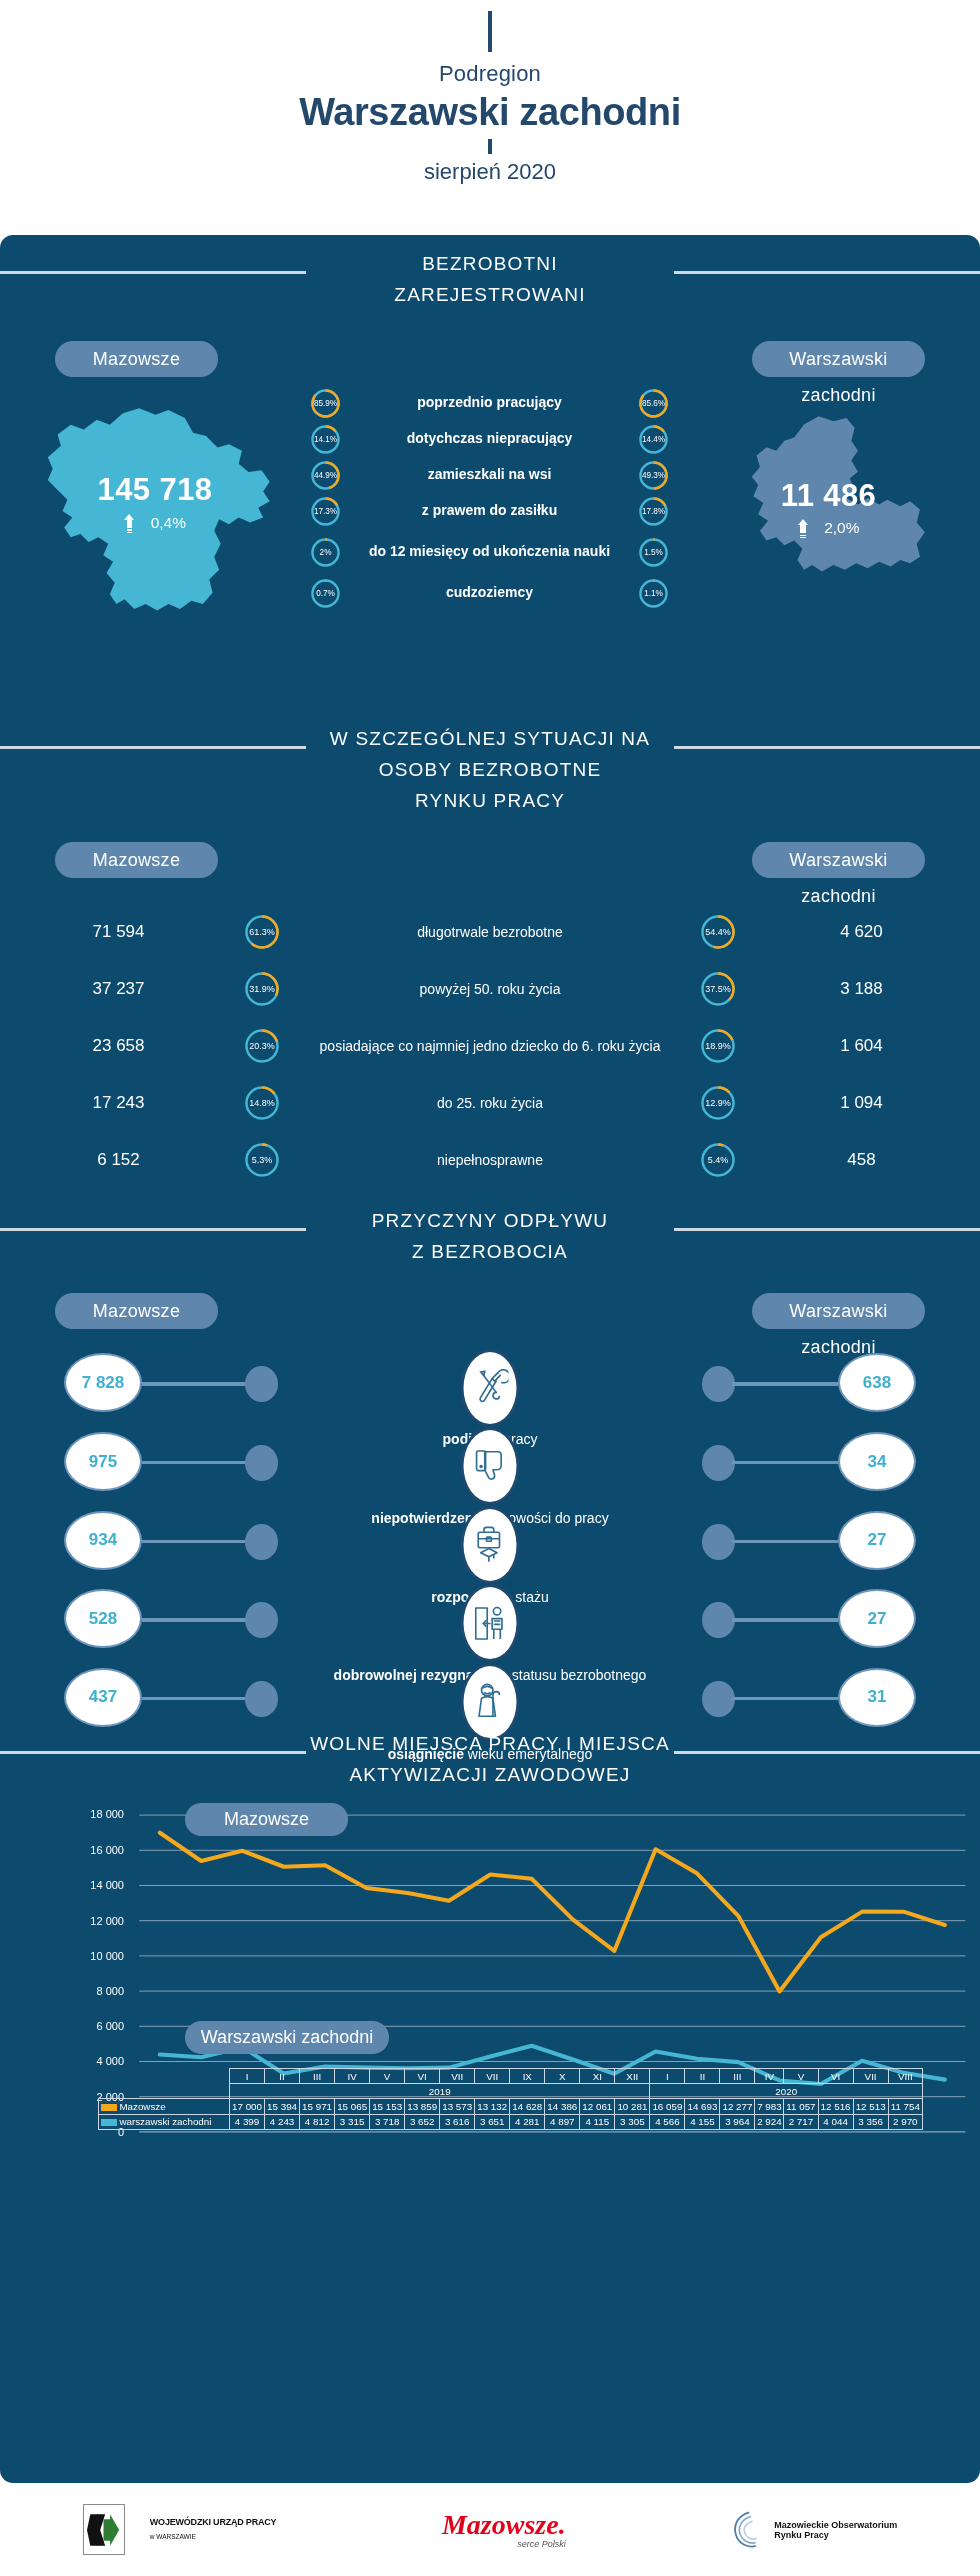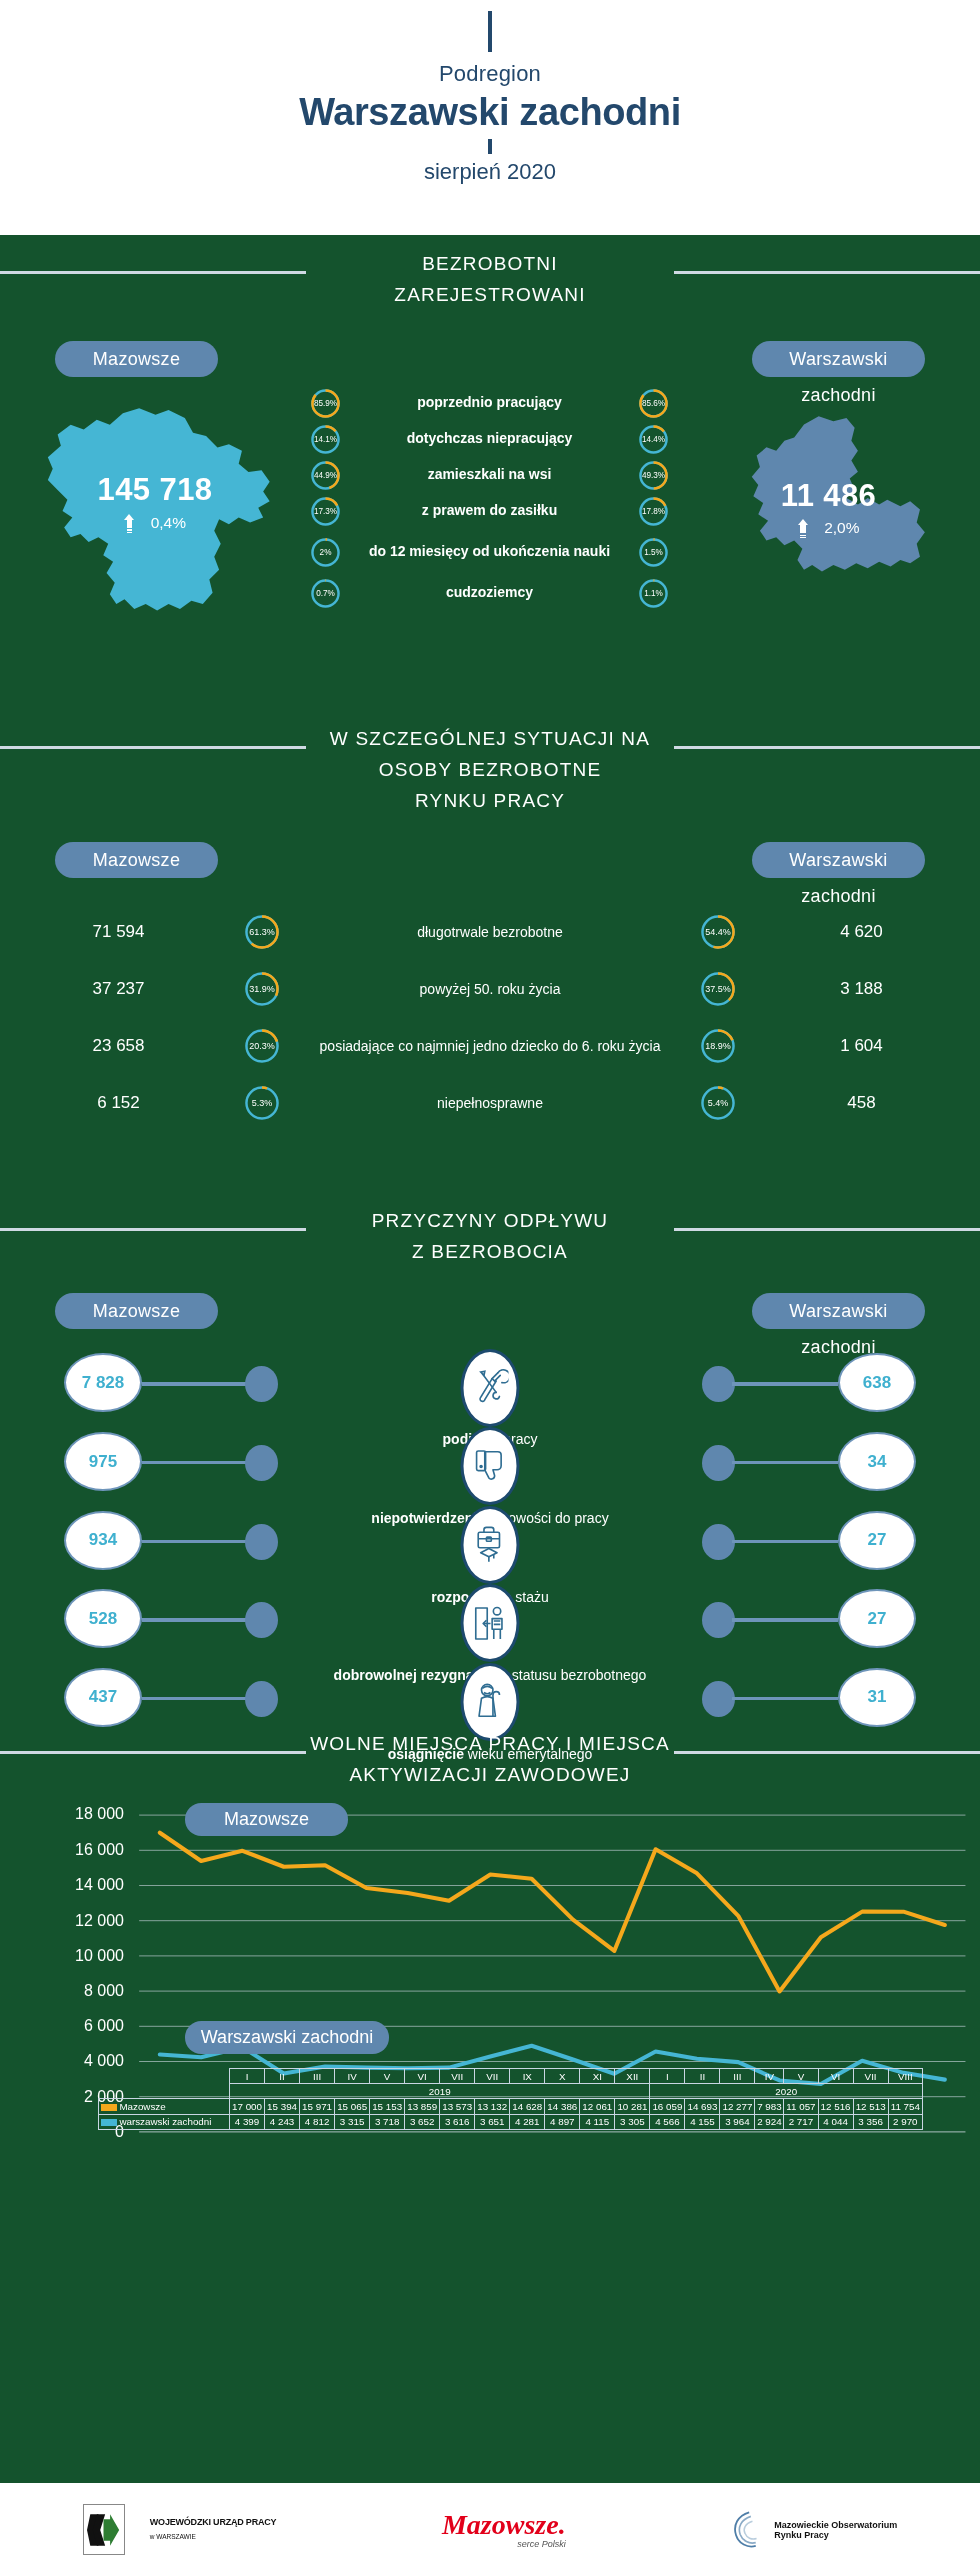--- a/index.html
+++ b/index.html
@@ -2,21 +2,21 @@
 <html style="font-size:13px"><head>
 <meta charset="utf-8">
 <style>
   * { box-sizing: border-box; margin:0; padding:0; }
   body {
     width:980px; height:2576px; position:relative;
     background:#ffffff;
     font-family:"Liberation Sans", sans-serif;
     overflow:hidden;
   }
-  .navy { background:#14532d; }
+  .navy { background:#0c4a6e;border-radius:13px; }
   
   #header {
     width:980px; height:235px; background:#fff;
     display:flex; flex-direction:column; align-items:center;
     padding-top:11.4px;
   }
   .tick-v { width:3.3px; height:41px; background:#23486c; margin:0 auto; }
   .tick-s { width:3.3px; height:14.7px; background:#23486c; margin:4.9px auto 3.3px; }
   .hdr-sub { color:#23486c; font-size:22px; letter-spacing:0.2px; margin-top:8.2px; }
   .hdr-title { color:#23486c; font-size:38px; font-weight:bold; letter-spacing:-0.4px; margin-top:4.9px;}
@@ -118,21 +118,21 @@
     display:flex; align-items:center; justify-content:center;
   }
   .ocap {
     position:absolute; left:0; right:0; top:78px; text-align:center; color:#fff; font-size:14px;
   }
   .ocap b { font-weight:bold; }
 
   
   #s4 { position:relative; width:980px; height:604px; }
   #chart-area { position:relative; margin-top:14.7px; }
-  .ylab { position:absolute; right:0; transform:translateY(-50%); color:#fff; font-size:16px; }
+  .ylab { position:absolute; right:0; transform:translateY(-50%); color:#fff; font-size:11px; }
   .clegend {
     position:absolute; background:#5f87ae; color:#fff; border-radius:16.3px;
     height:33px; line-height:33px; text-align:center; font-size:18px; z-index:5;
   }
   table.dt { position:absolute; border-collapse:collapse; color:#fff; font-size:9.8px; }
   table.dt td, table.dt th { border:0.8px solid #c9d6e3; text-align:center; font-weight:normal;
      font-family:"Liberation Sans Narrow","Liberation Sans",sans-serif; padding:1.6px 0; }
   table.dt td.name { text-align:left; padding-left:1.6px; width:131px; font-size:9.8px; white-space:nowrap;}
   .swatch { display:inline-block; width:16.3px; height:6.5px; vertical-align:middle; margin-right:2.5px; }
 
@@ -383,20 +383,39 @@
    </div>
     <div class="lab">posiadające co najmniej jedno dziecko do 6. roku życia</div>
     <div class="donut" style="width:36px;height:36px;flex:0 0 36px">
      <svg width="36" height="36" viewBox="0 0 44 44">
        <circle cx="22" cy="22" r="19" fill="none" stroke="#45b6d4" stroke-width="3"></circle>
        <circle cx="22" cy="22" r="19" fill="none" stroke="#f5a81c" stroke-width="3" stroke-dasharray="22.562918438081894 96.81760239833024" transform="rotate(-90 22 22)"></circle>
      </svg>
      <span style="font-size:9px">18.9%</span>
    </div>
     <div class="numR">1 604</div>
+  </div>
+  <div class="srow">
+    <div class="numL">17 243</div>
+    <div class="donut" style="width:36px;height:36px;flex:0 0 36px">
+     <svg width="36" height="36" viewBox="0 0 44 44">
+       <circle cx="22" cy="22" r="19" fill="none" stroke="#45b6d4" stroke-width="3"></circle>
+       <circle cx="22" cy="22" r="19" fill="none" stroke="#f5a81c" stroke-width="3" stroke-dasharray="17.668317083788995 101.71220375262314" transform="rotate(-90 22 22)"></circle>
+     </svg>
+     <span style="font-size:9px">14.8%</span>
+   </div>
+    <div class="lab">do 25. roku życia</div>
+    <div class="donut" style="width:36px;height:36px;flex:0 0 36px">
+     <svg width="36" height="36" viewBox="0 0 44 44">
+       <circle cx="22" cy="22" r="19" fill="none" stroke="#45b6d4" stroke-width="3"></circle>
+       <circle cx="22" cy="22" r="19" fill="none" stroke="#f5a81c" stroke-width="3" stroke-dasharray="15.400087187897165 103.98043364851496" transform="rotate(-90 22 22)"></circle>
+     </svg>
+     <span style="font-size:9px">12.9%</span>
+   </div>
+    <div class="numR">1 094</div>
   </div>
   <div class="srow">
     <div class="numL">6 152</div>
     <div class="donut" style="width:36px;height:36px;flex:0 0 36px">
      <svg width="36" height="36" viewBox="0 0 44 44">
        <circle cx="22" cy="22" r="19" fill="none" stroke="#45b6d4" stroke-width="3"></circle>
        <circle cx="22" cy="22" r="19" fill="none" stroke="#f5a81c" stroke-width="3" stroke-dasharray="6.327167604329843 113.05335323208229" transform="rotate(-90 22 22)"></circle>
      </svg>
      <span style="font-size:9px">5.3%</span>
    </div>

